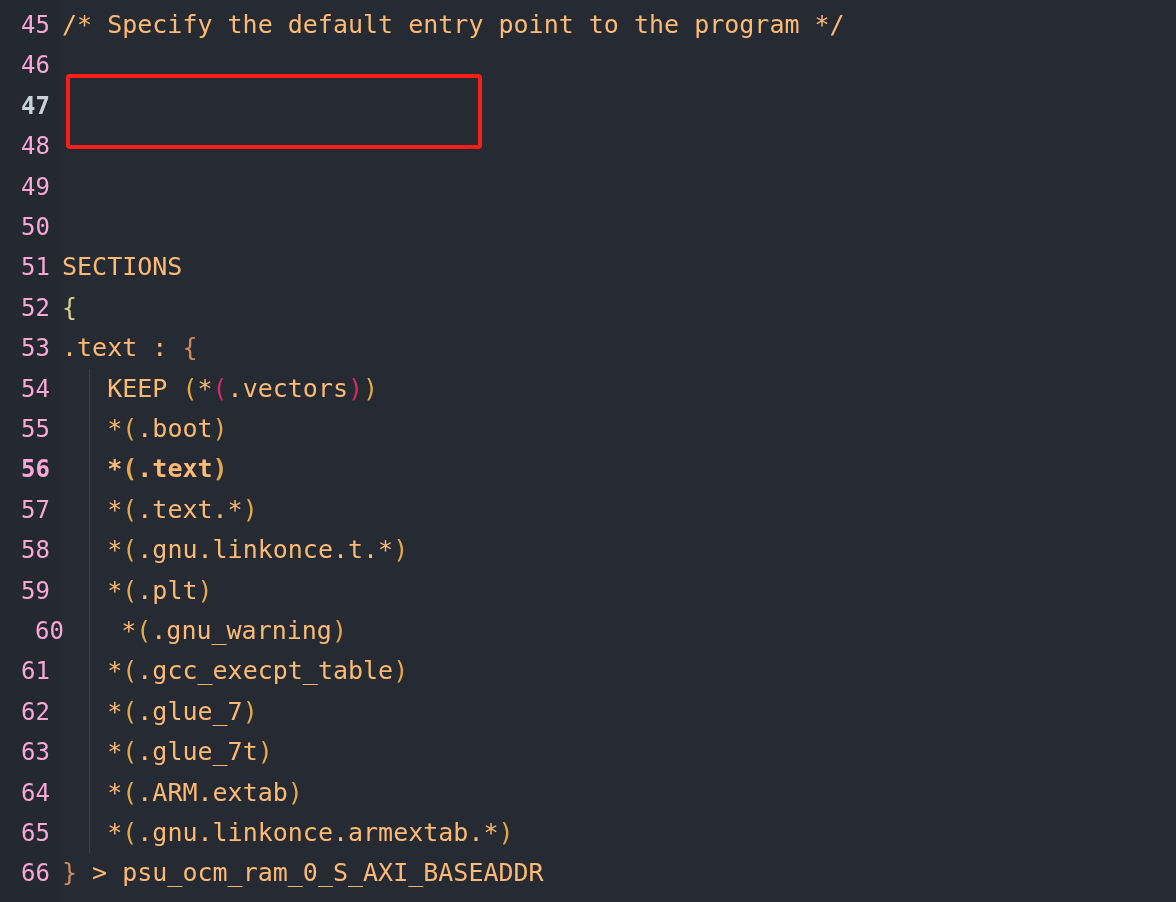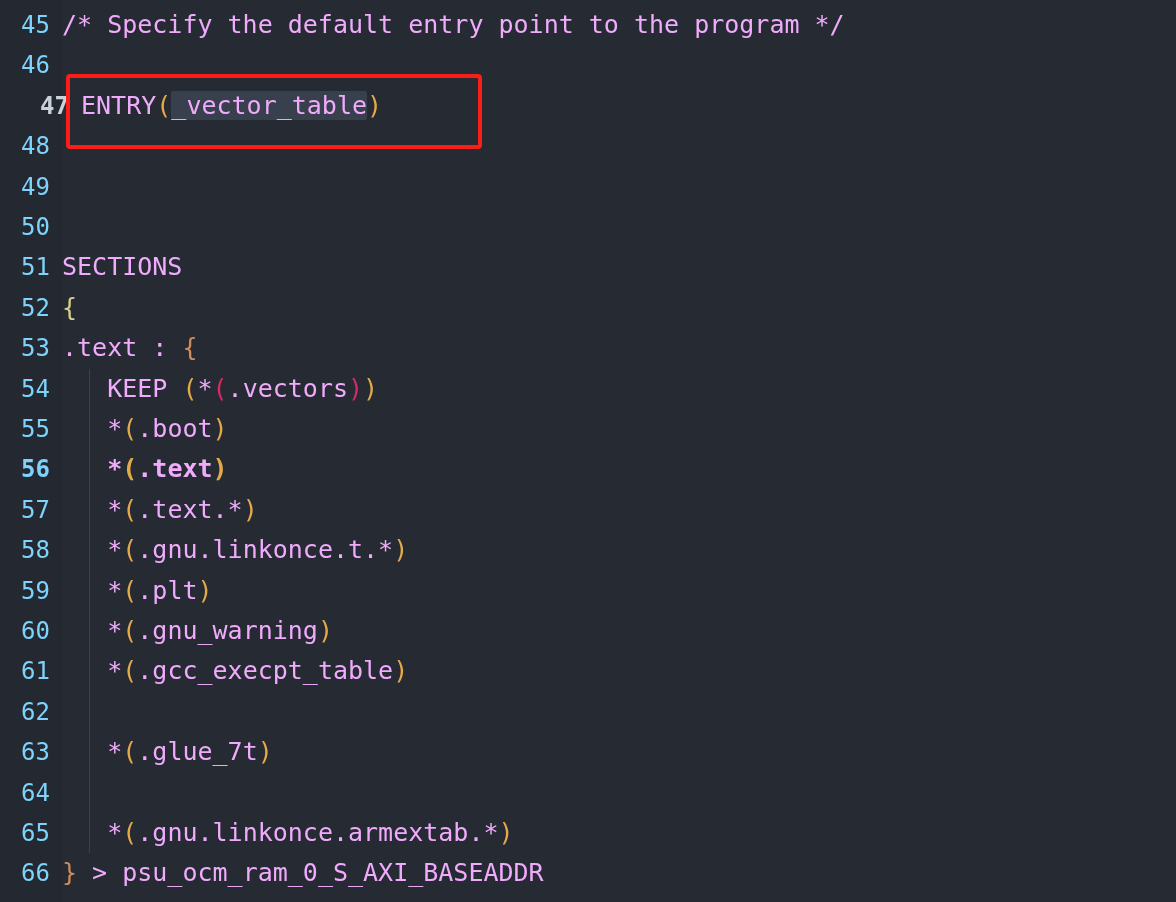--- a/index.html
+++ b/index.html
@@ -62,36 +62,36 @@
     white-space: pre;
     font-size: 25px;
     letter-spacing: 0px;
   }
 
   .ln {
     position: absolute;
     left: 0;
     width: 50px;
     text-align: right;
-    color: #7dd3fc;
+    color: #f9a8d4;
     font-size: 24px;
     font-family: "DejaVu Sans Mono", "Liberation Mono", monospace;
   }
   .ln.active { color: #c9d1d9; font-weight: 700; }
 
   .code {
     position: absolute;
     left: 62px;
     color: #abb2bf;
     font-size: 25px;
     font-family: "DejaVu Sans Mono", "Liberation Mono", monospace;
   }
 
   
-  .tok-plain   { color: #f0abfc; }
+  .tok-plain   { color: #fdba74; }
   .tok-yellow  { color: #e5a94a; }
   .tok-pink    { color: #d62a6a; }
   .tok-orange  { color: #d08b5b; }
   .tok-khaki   { color: #d5d28c; }
   .tok-sel     { background: #383f4d; border-radius: 2px; }
 
   
   #annotation-box {
     position: absolute;
     left: 66px;
@@ -110,37 +110,37 @@
 <div id="editor" style="background: rgb(38, 43, 51);">
 
   <div id="gutter" style="background: rgb(36, 41, 49);"></div>
   <div id="code-area" style="background: rgb(38, 43, 51);">
       <div class="indent-guide" style="top: 368.6px; height: 484.8px; background: rgb(59, 65, 75);"></div>
     </div>
 
   <div id="rows" style="position: absolute; left: 0px; top: 0px; width: 1176px; z-index: 5;">
       <div class="row" style="position: absolute; left: 0px; top: 5px; width: 1176px;"><span class="ln">45</span><span class="code"><span class="tok-plain">/* Specify the default entry point to the program */</span></span></div>
       <div class="row" style="position: absolute; left: 0px; top: 45.4px; width: 1176px; padding-left: 40px;"><span class="ln">46</span><span class="code"></span></div>
-      <div class="row" style="position: absolute; left: 0px; top: 85.8px; width: 984px; margin-left: 19px;"><span class="ln active">47</span><span class="code"><span class="tok-plain">ENTRY</span><span class="tok-yellow">(</span><span class="tok-plain tok-sel" style="background: rgb(56, 63, 77);">_vector_table</span><span class="tok-yellow">)</span></span></div>
+      <div class="row" style="position: absolute; left: 0px; top: 85.8px; width: 984px;"><span class="ln active">47</span></div>
       <div class="row" style="position: absolute; left: 0px; top: 126.2px; width: 1176px;"><span class="ln">48</span><span class="code"></span></div>
       <div class="row" style="position: absolute; left: 0px; top: 166.6px; width: 1176px;"><span class="ln">49</span></div>
       <div class="row" style="position: absolute; left: 0px; top: 207px; width: 1176px;"><span class="ln">50</span><span class="code"></span></div>
       <div class="row" style="position: absolute; left: 0px; top: 247.4px; width: 1176px; padding-left: 24px;"><span class="ln">51</span><span class="code"><span class="tok-plain">SECTIONS</span></span></div>
       <div class="row" style="position: absolute; left: 0px; top: 287.8px; width: 1176px;"><span class="ln">52</span><span class="code"><span class="tok-khaki">{</span></span></div>
       <div class="row" style="position: absolute; left: 0px; top: 328.2px; width: 1176px;"><span class="ln">53</span><span class="code"><span class="tok-plain">.text : </span><span class="tok-orange">{</span></span></div>
       <div class="row" style="position: absolute; left: 0px; top: 368.6px; width: 1176px;"><span class="ln">54</span><span class="code"><span class="tok-plain">   KEEP </span><span class="tok-yellow">(</span><span class="tok-plain">*</span><span class="tok-pink">(</span><span class="tok-plain">.vectors</span><span class="tok-pink">)</span><span class="tok-yellow">)</span></span></div>
       <div class="row" style="position: absolute; left: 0px; top: 409px; width: 1176px;"><span class="ln">55</span><span class="code"><span class="tok-plain">   *</span><span class="tok-yellow">(</span><span class="tok-plain">.boot</span><span class="tok-yellow">)</span></span></div>
       <div class="row" style="position: absolute; left: 0px; top: 449.4px; width: 1176px; font-weight: bold;"><span class="ln">56</span><span class="code"><span class="tok-plain">   *</span><span class="tok-yellow">(</span><span class="tok-plain">.text</span><span class="tok-yellow">)</span></span></div>
       <div class="row" style="position: absolute; left: 0px; top: 489.8px; width: 1176px;"><span class="ln">57</span><span class="code"><span class="tok-plain">   *</span><span class="tok-yellow">(</span><span class="tok-plain">.text.*</span><span class="tok-yellow">)</span></span></div>
       <div class="row" style="position: absolute; left: 0px; top: 530.2px; width: 1176px;"><span class="ln">58</span><span class="code"><span class="tok-plain">   *</span><span class="tok-yellow">(</span><span class="tok-plain">.gnu.linkonce.t.*</span><span class="tok-yellow">)</span></span></div>
       <div class="row" style="position: absolute; left: 0px; top: 570.6px; width: 1176px;"><span class="ln">59</span><span class="code"><span class="tok-plain">   *</span><span class="tok-yellow">(</span><span class="tok-plain">.plt</span><span class="tok-yellow">)</span></span></div>
-      <div class="row" style="position: absolute; left: 0px; top: 611px; width: 964px;"><span class="ln">60</span><span class="code"><span class="tok-plain">   *</span><span class="tok-yellow">(</span><span class="tok-plain">.gnu_warning</span><span class="tok-yellow">)</span></span></div>
+      <div class="row" style="position: absolute; left: 14px; top: 611px; width: 964px;"><span class="ln">60</span><span class="code"><span class="tok-plain">   *</span><span class="tok-yellow">(</span><span class="tok-plain">.gnu_warning</span><span class="tok-yellow">)</span></span></div>
       <div class="row" style="position: absolute; left: 0px; top: 651.4px; width: 1176px;"><span class="ln">61</span><span class="code"><span class="tok-plain">   *</span><span class="tok-yellow">(</span><span class="tok-plain">.gcc_execpt_table</span><span class="tok-yellow">)</span></span></div>
-      <div class="row" style="position: absolute; left: 0px; top: 691.8px; width: 1176px;"><span class="ln">62</span></div>
+      <div class="row" style="position: absolute; left: 0px; top: 691.8px; width: 1176px;"><span class="ln">62</span><span class="code"><span class="tok-plain">   *</span><span class="tok-yellow">(</span><span class="tok-plain">.glue_7</span><span class="tok-yellow">)</span></span></div>
       <div class="row" style="position: absolute; left: 0px; top: 732.2px; width: 1176px;"><span class="ln">63</span><span class="code"><span class="tok-plain">   *</span><span class="tok-yellow">(</span><span class="tok-plain">.glue_7t</span><span class="tok-yellow">)</span></span></div>
-      <div class="row" style="position: absolute; left: 0px; top: 772.6px; width: 1176px;"><span class="ln">64</span></div>
+      <div class="row" style="position: absolute; left: 0px; top: 772.6px; width: 1176px;"><span class="ln">64</span><span class="code"><span class="tok-plain">   *</span><span class="tok-yellow">(</span><span class="tok-plain">.ARM.extab</span><span class="tok-yellow">)</span></span></div>
       <div class="row" style="position: absolute; left: 0px; top: 813px; width: 1176px;"><span class="ln">65</span><span class="code"><span class="tok-plain">   *</span><span class="tok-yellow">(</span><span class="tok-plain">.gnu.linkonce.armextab.*</span><span class="tok-yellow">)</span></span></div>
       <div class="row" style="position: absolute; left: 0px; top: 853.4px; width: 1076px;"><span class="ln">66</span><span class="code"><span class="tok-orange">}</span><span class="tok-plain"> &gt; psu_ocm_ram_0_S_AXI_BASEADDR</span></span></div>
     </div>
 
   <div id="annotation-box" style="border-color: rgb(251, 30, 24);"></div>
 
 </div>
 
 </body></html>

